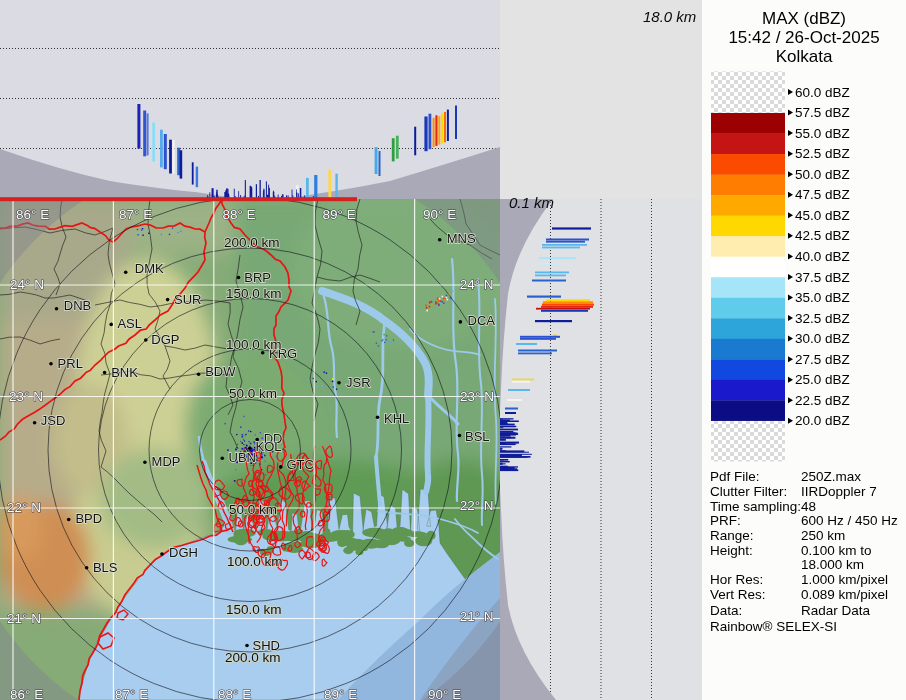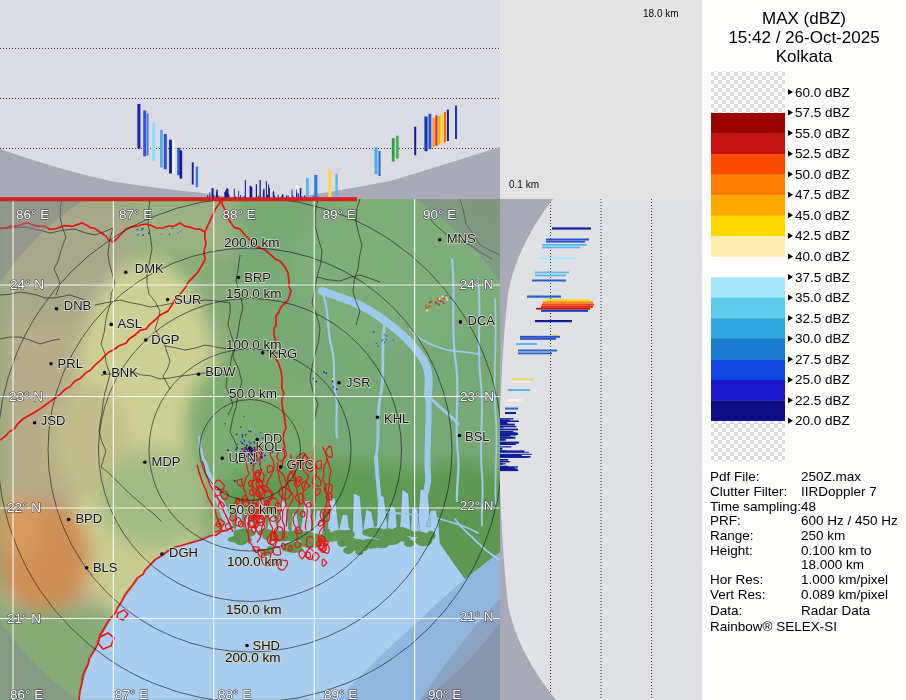--- a/index.html
+++ b/index.html
@@ -1,15 +1,15 @@
 <!DOCTYPE html>
 <html><head><meta charset="utf-8"><style>
 html,body{margin:0;padding:0;width:906px;height:700px;overflow:hidden;background:#e3e3e4;font-family:"Liberation Sans",sans-serif;}
 #stage{position:relative;width:906px;height:700px;}
-.klabel{position:absolute;font-size:10px;color:#0a0a0a;}
+.klabel{position:absolute;font-size:15px;color:#0a0a0a;font-style:italic;}
 </style></head><body>
 <div id="stage">
 <svg style="position:absolute;left:0;top:0" width="500" height="199" xmlns="http://www.w3.org/2000/svg">
       <rect width="500" height="199" fill="#dadbe3"></rect>
       <line x1="0" y1="48.5" x2="500" y2="48.5" stroke="#333" stroke-width="1" stroke-dasharray="1 2"></line>
       <line x1="0" y1="98.5" x2="500" y2="98.5" stroke="#333" stroke-width="1" stroke-dasharray="1 2"></line>
       <line x1="0" y1="148.5" x2="500" y2="148.5" stroke="#333" stroke-width="1" stroke-dasharray="1 2"></line>
       <path d="M0,149 Q60,170 110,181 Q160,189 195,192 Q225,196 238,199 L0,199 Z" fill="#a9a9b7"></path>
       <path d="M500,147 Q440,166 390,181 Q340,191 281,199 L500,199 Z" fill="#a9a9b7"></path>
       <rect x="137.4" y="104.0" width="3.0" height="44.6" fill="#1c22b8"></rect>
@@ -722,21 +722,21 @@
         <text x="7" y="313" font-size="13.5" fill="#fff" stroke="#3c3c44" stroke-width="1.1" paint-order="stroke" font-family="Liberation Sans, sans-serif">22° N</text>
         <text x="7" y="424" font-size="13.5" fill="#fff" stroke="#3c3c44" stroke-width="1.1" paint-order="stroke" font-family="Liberation Sans, sans-serif">21° N</text>
         <text x="459.7" y="89.5" font-size="13.5" fill="#fff" stroke="#3c3c44" stroke-width="1.1" paint-order="stroke" font-family="Liberation Sans, sans-serif">24° N</text>
         <text x="460" y="201.5" font-size="13.5" fill="#fff" stroke="#3c3c44" stroke-width="1.1" paint-order="stroke" font-family="Liberation Sans, sans-serif">23° N</text>
         <text x="459.7" y="311" font-size="13.5" fill="#fff" stroke="#3c3c44" stroke-width="1.1" paint-order="stroke" font-family="Liberation Sans, sans-serif">22° N</text>
         <text x="459.7" y="422" font-size="13.5" fill="#fff" stroke="#3c3c44" stroke-width="1.1" paint-order="stroke" font-family="Liberation Sans, sans-serif">21° N</text>
         <rect x="0" y="0" width="357" height="2.2" fill="#d42020"></rect>
       </g>
     </svg>
 <div class="klabel" style="left:643px;top:8px">18.0 km</div>
-<div class="klabel" style="left:509px;top:179px">0.1 km</div>
+<div class="klabel" style="left:509px;top:194px">0.1 km</div>
 <svg style="position:absolute;left:702px;top:0" width="204" height="700" xmlns="http://www.w3.org/2000/svg">
       <rect width="204" height="700" fill="#fcfcfa"></rect>
       <defs>
         <pattern id="chk" width="8" height="8" patternUnits="userSpaceOnUse">
           <rect width="8" height="8" fill="#ffffff"></rect>
           <rect width="4" height="4" fill="#dadada"></rect>
           <rect x="4" y="4" width="4" height="4" fill="#dadada"></rect>
         </pattern>
       </defs>
       <text x="102" y="24" font-size="17" fill="#000" text-anchor="middle" font-family="Liberation Sans, sans-serif">MAX (dBZ)</text>

